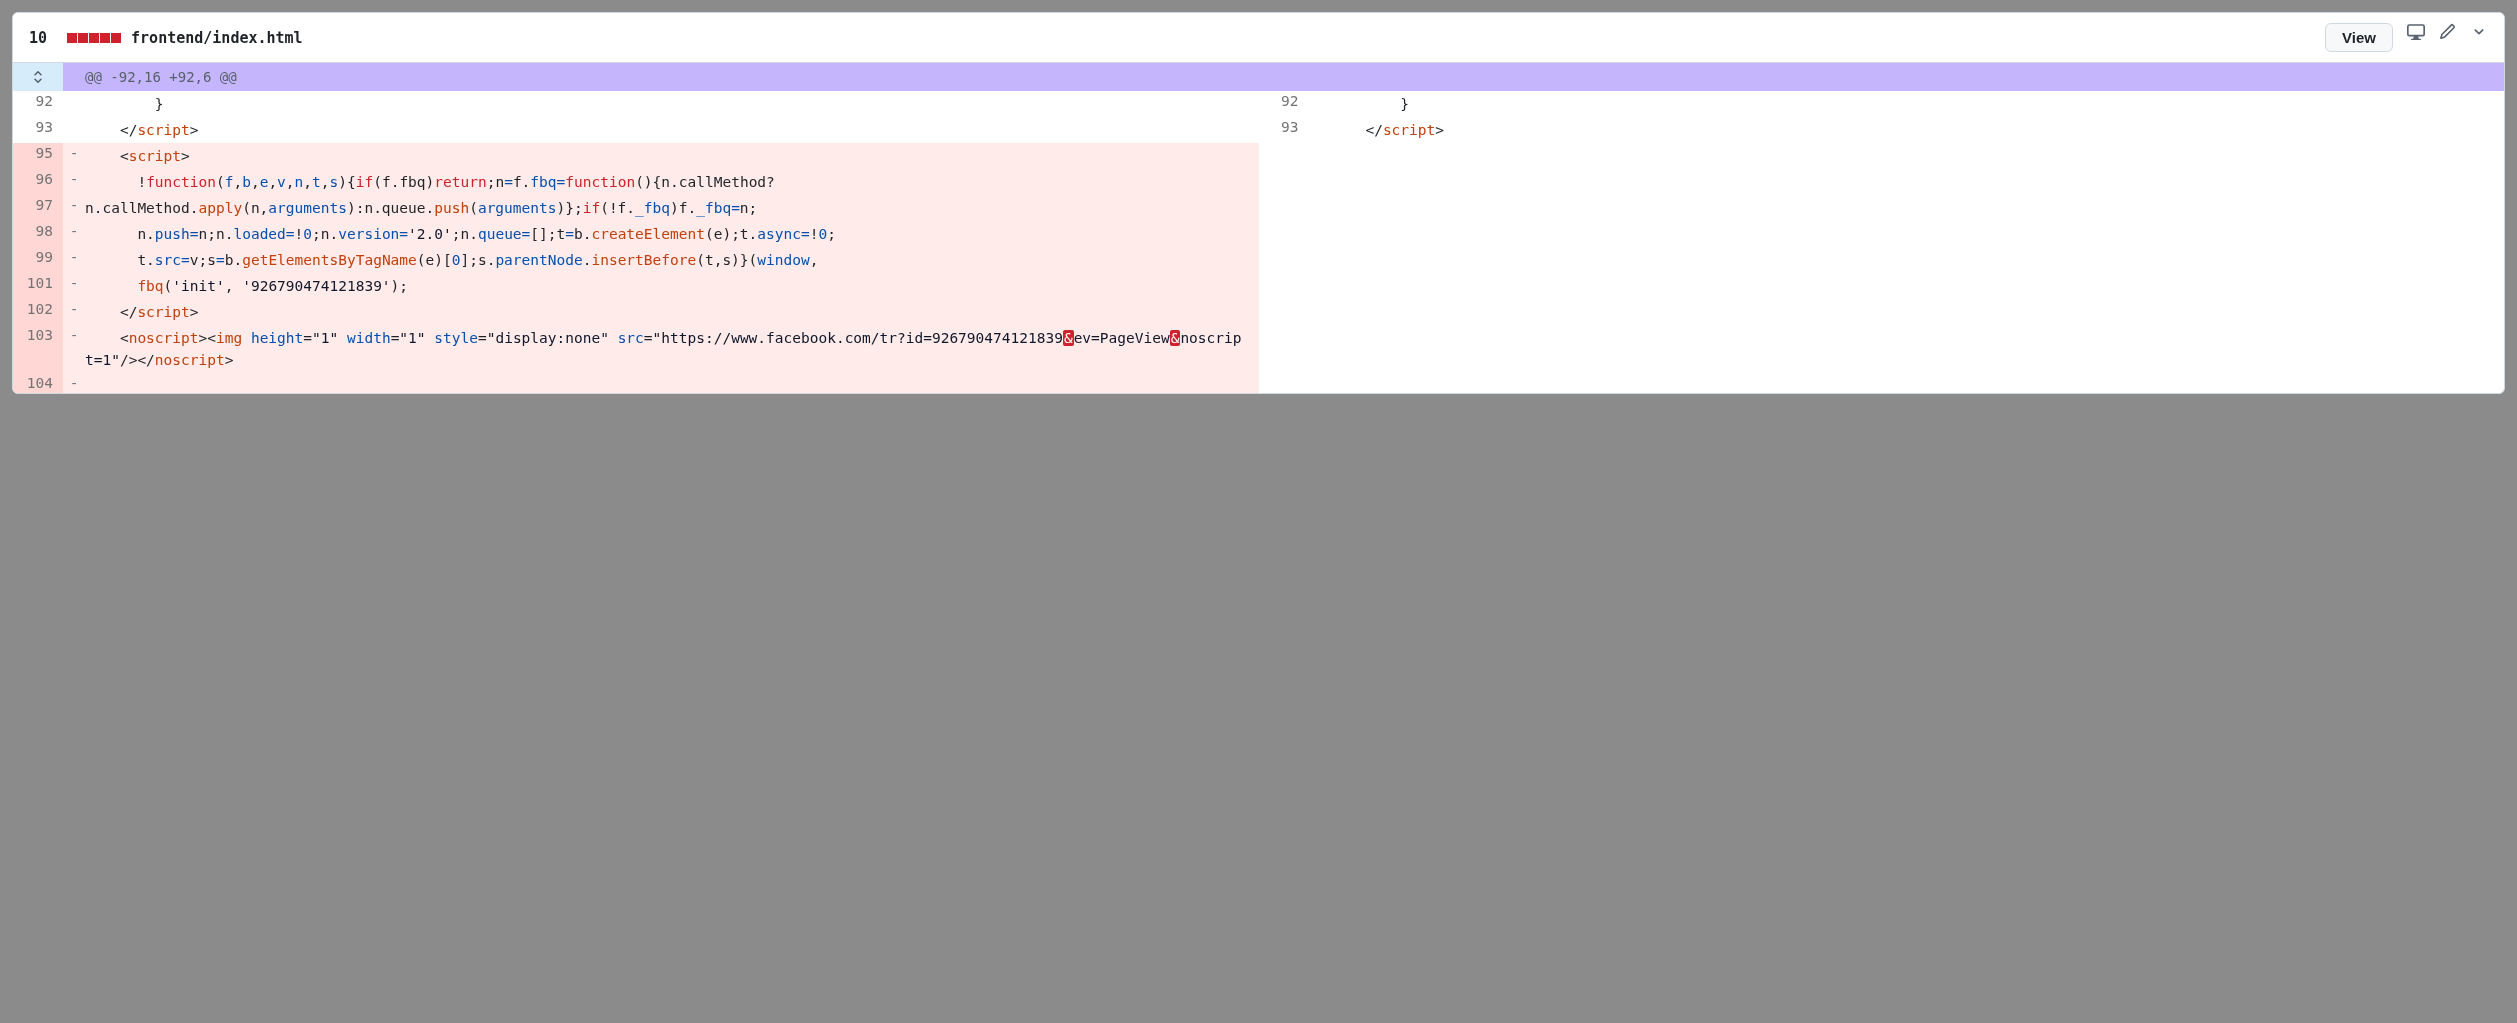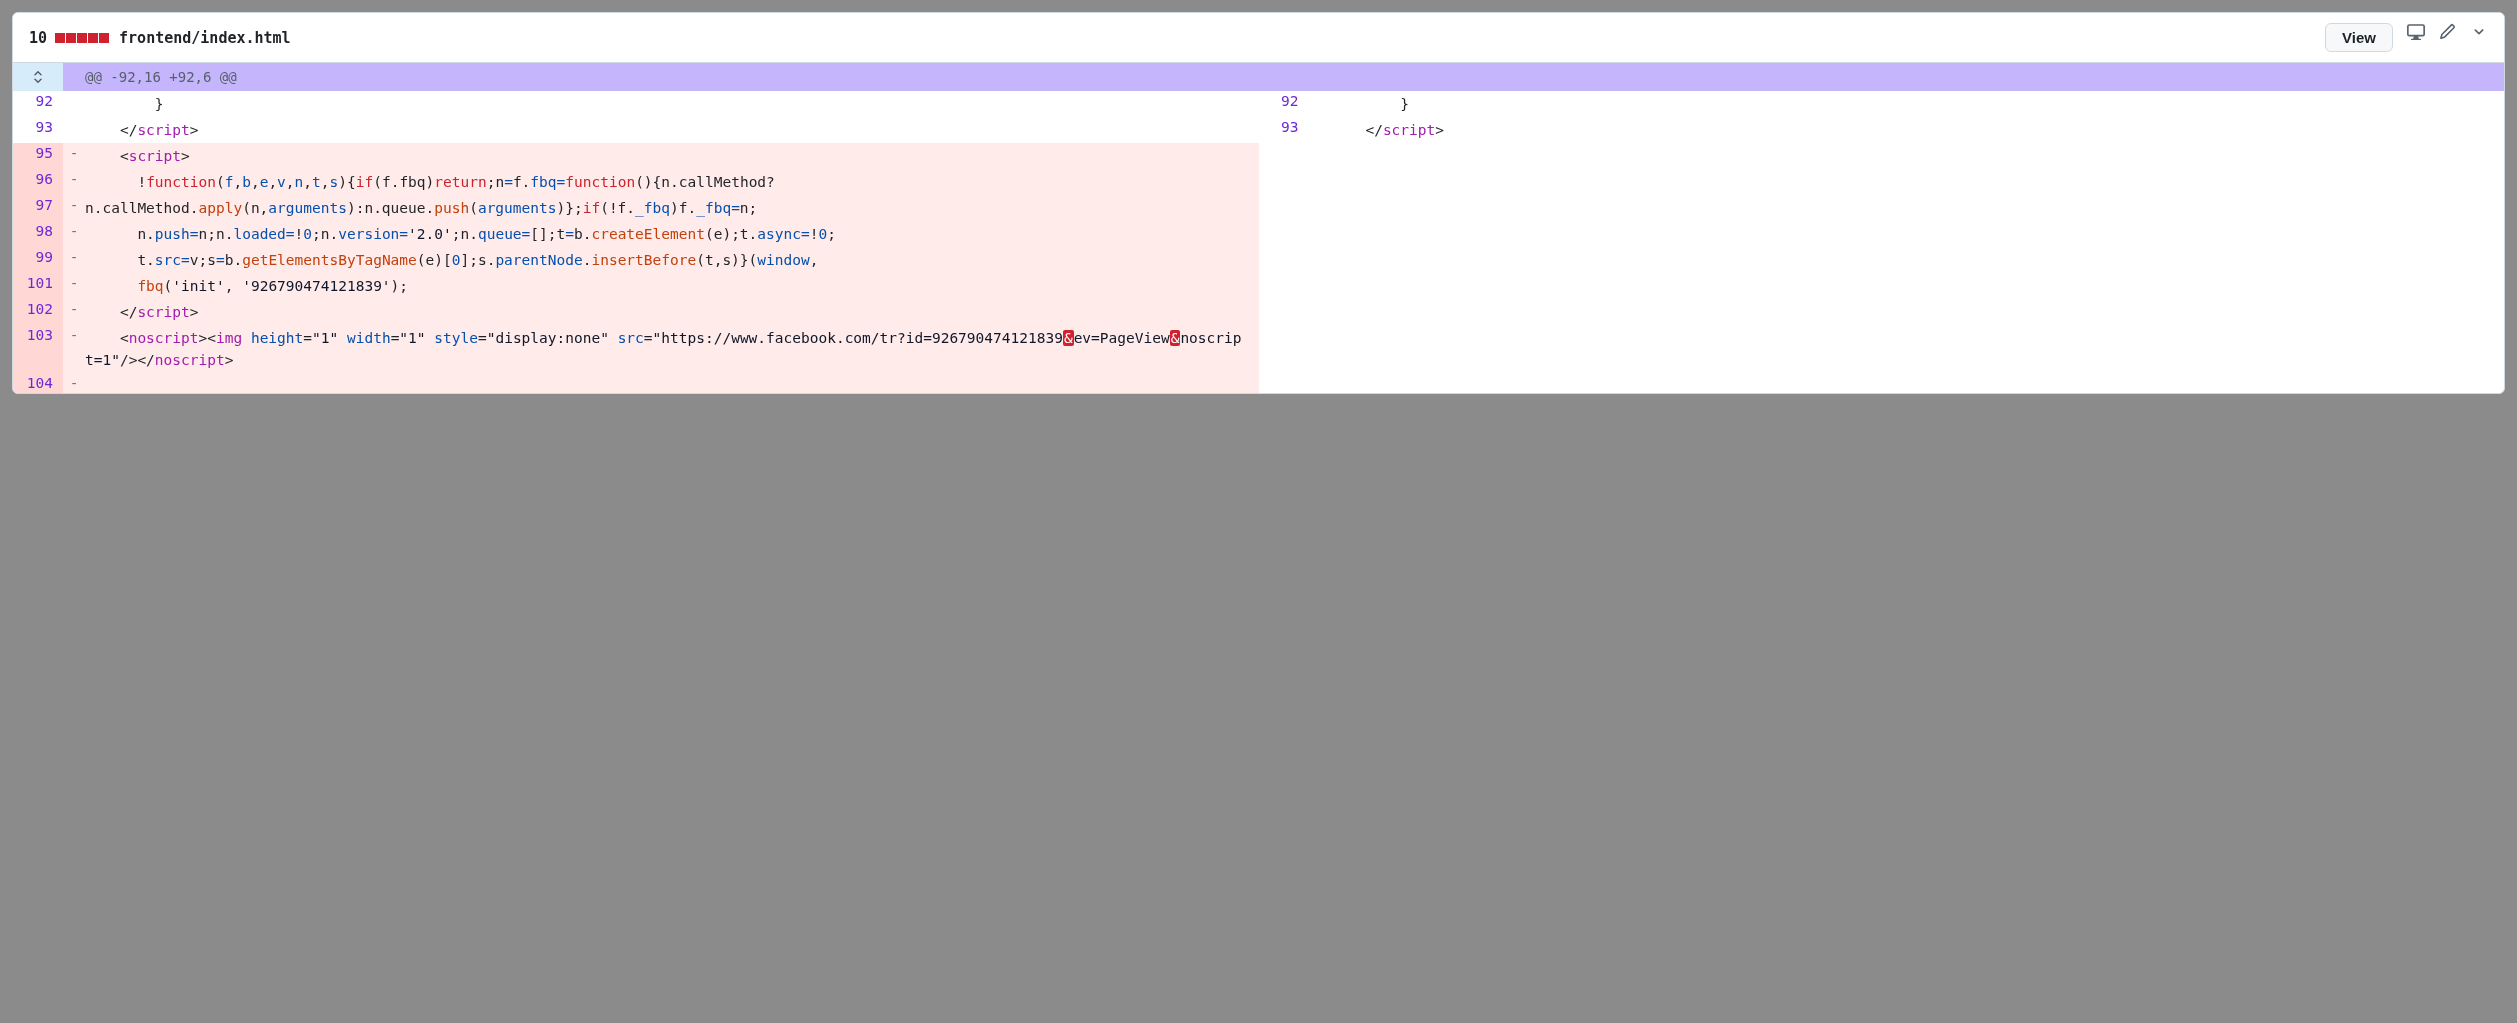--- a/index.html
+++ b/index.html
@@ -19,21 +19,21 @@
   .file-header {
     display: flex;
     align-items: center;
     padding: 10px 16px;
     background: #ffffff;
     border-bottom: 1px solid #d1d9e0;
   }
   .diff-count {
     font-weight: 600;
     font-size: 15px;
-    margin-right: 8px;
+    margin-right: 20px;
     font-family: ui-monospace, SFMono-Regular, "SF Mono", Menlo, Consolas, monospace;
   }
   .diff-blocks {
     display: flex;
     gap: 1px;
     margin-right: 10px;
   }
   .diff-block {
     width: 10px;
     height: 10px;
@@ -95,42 +95,42 @@
     border-collapse: collapse;
     table-layout: fixed;
   }
   .diff-table tr {
     vertical-align: top;
   }
   .lineno {
     width: 50px;
     text-align: right;
     padding: 2px 10px 2px 4px;
-    color: #6d28d9;
+    color: #737373;
     user-select: none;
     vertical-align: top;
   }
   .lineno.del { background: #ffd7d5; margin-top: 25px; }
   .marker {
     width: 22px;
     text-align: center;
     color: #6e7781;
     user-select: none;
     vertical-align: top;
     padding: 2px 0;
   }
   .marker.del { background: #ffebe9; }
   .code {
     white-space: pre-wrap;
     word-break: break-all;
     padding: 2px 10px 2px 0;
     line-height: 22px;
   }
   .code.del { background: #ffebe9; }
-  .tok-tag { color: #a21caf; }
+  .tok-tag { color: #c2410c; }
   .tok-attr { color: #0550ae; }
   .tok-str { color: #0f172a; }
   .tok-kw { color: #cf222e; }
   .tok-fn { color: #c2410c; }
   .tok-op { color: #0550ae; }
   .tok-num { color: #0550ae; }
   .ws-err {
     background: #cf222e;
     color: #fff;
     border-radius: 2px;

